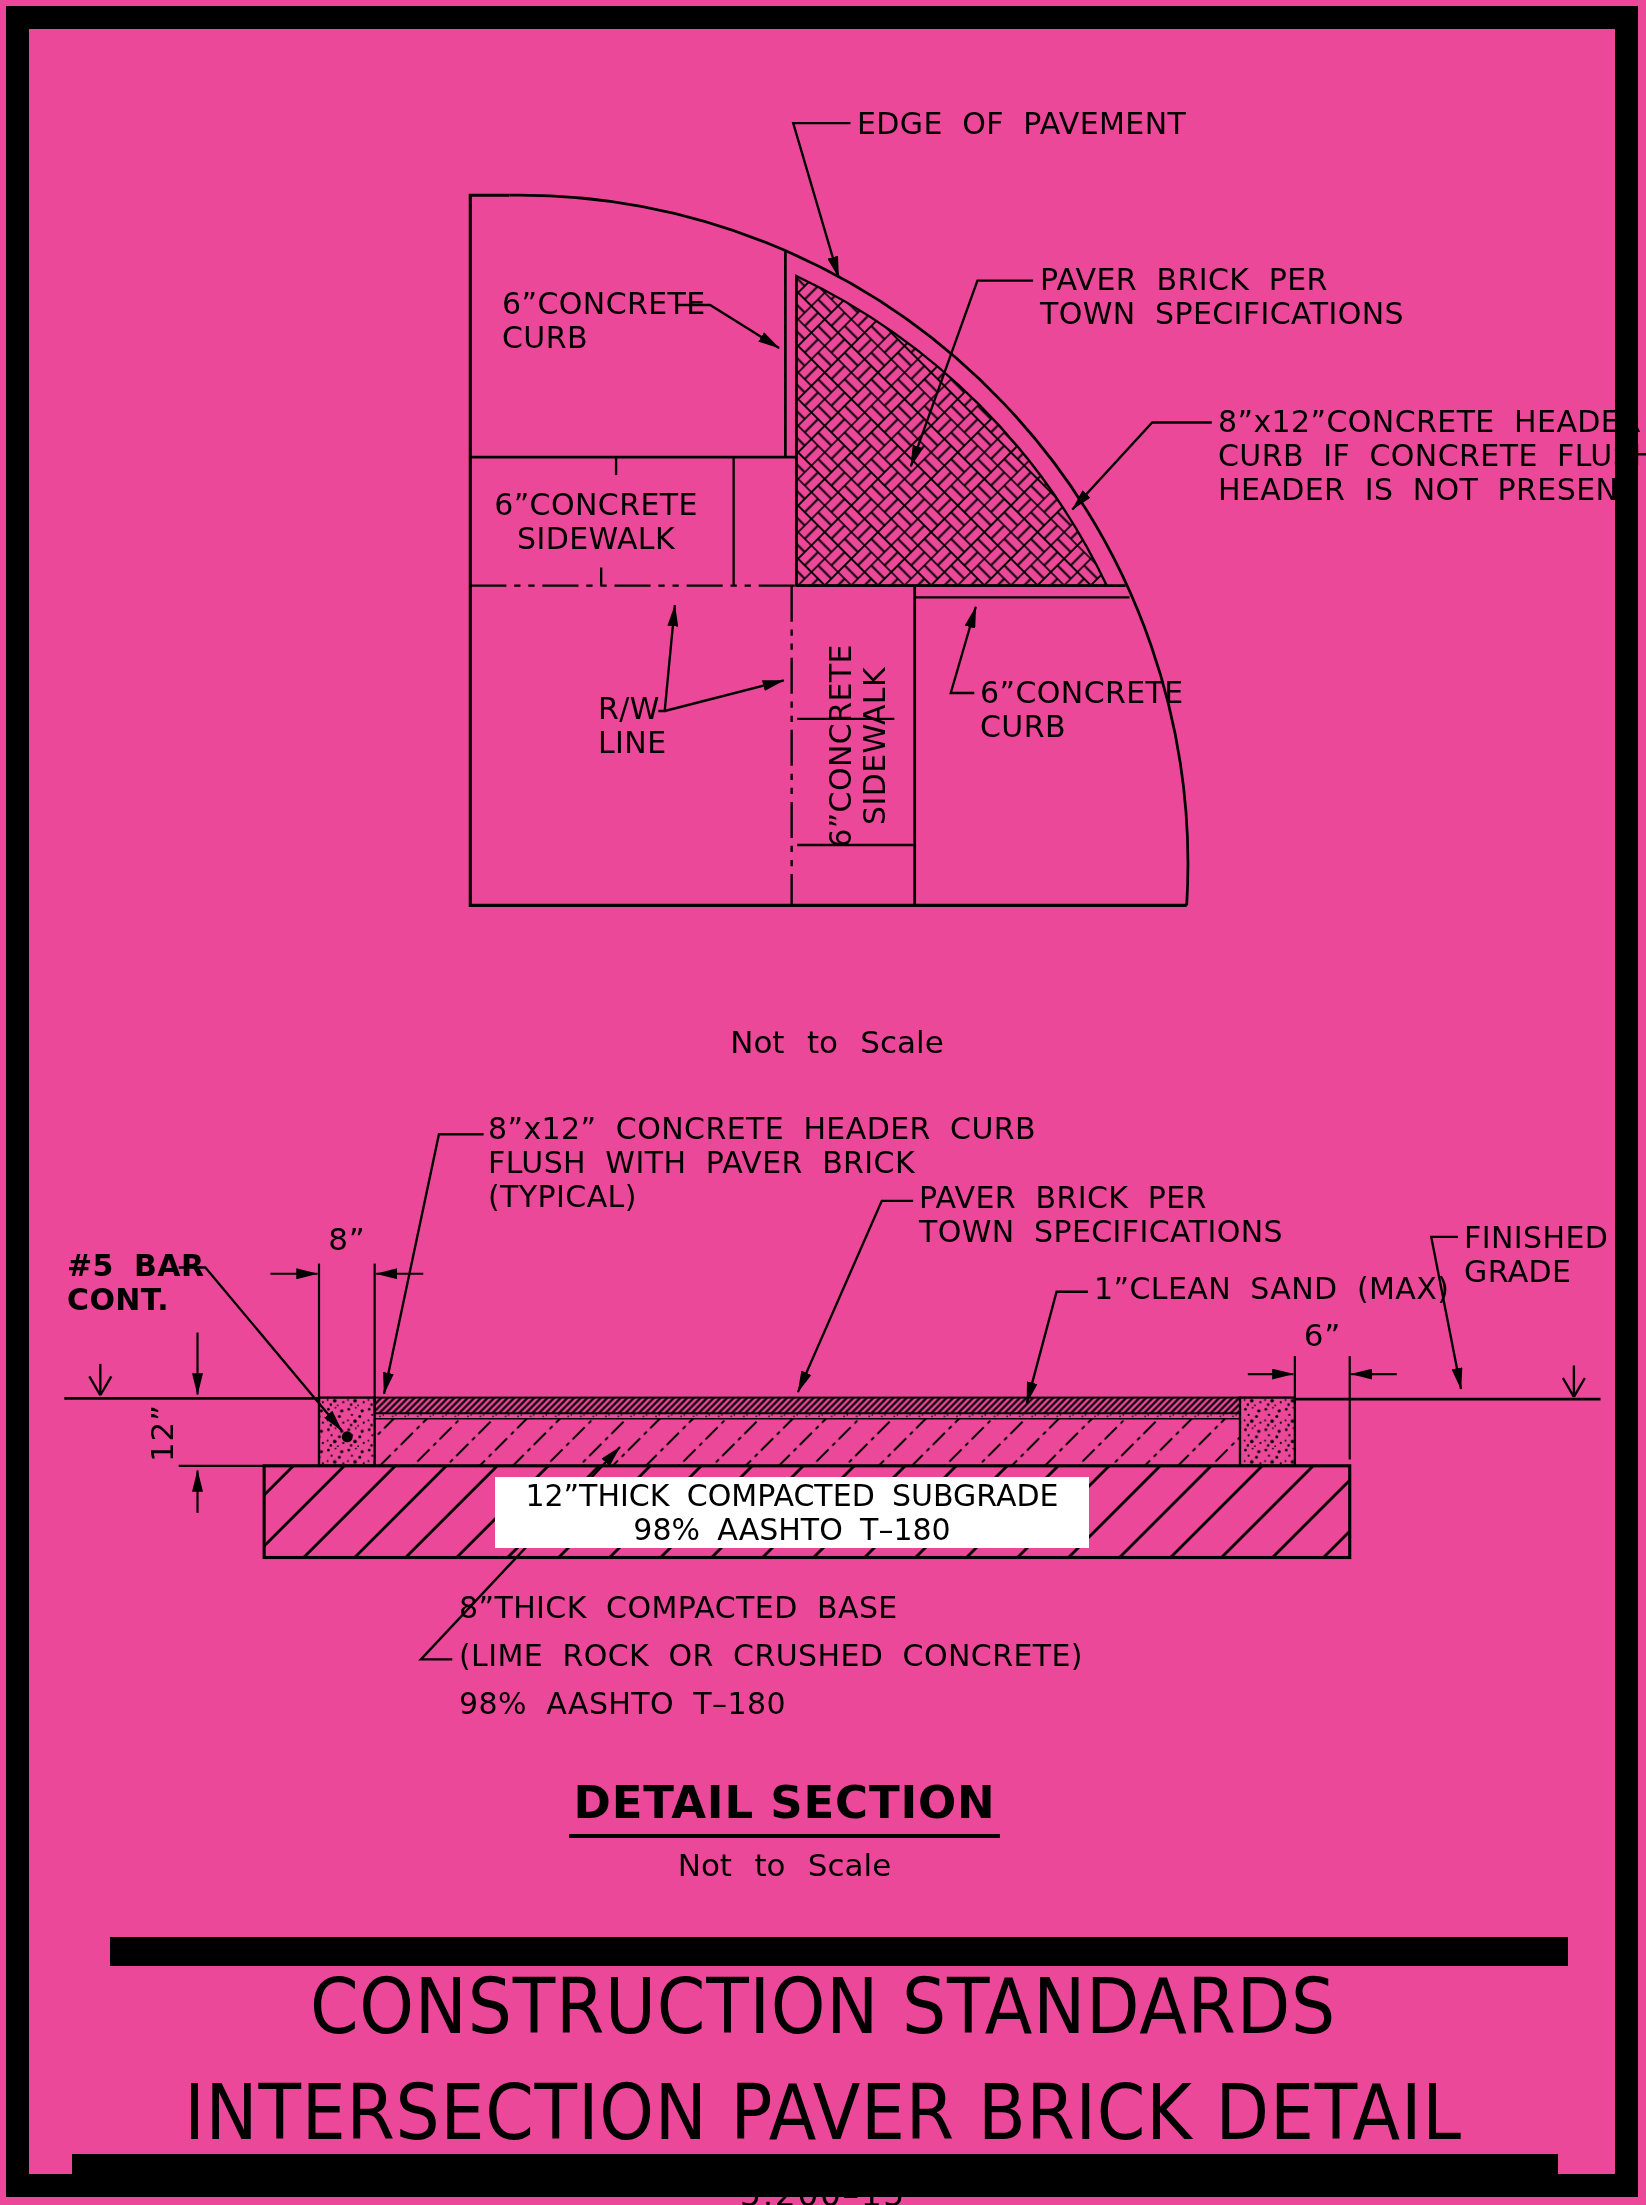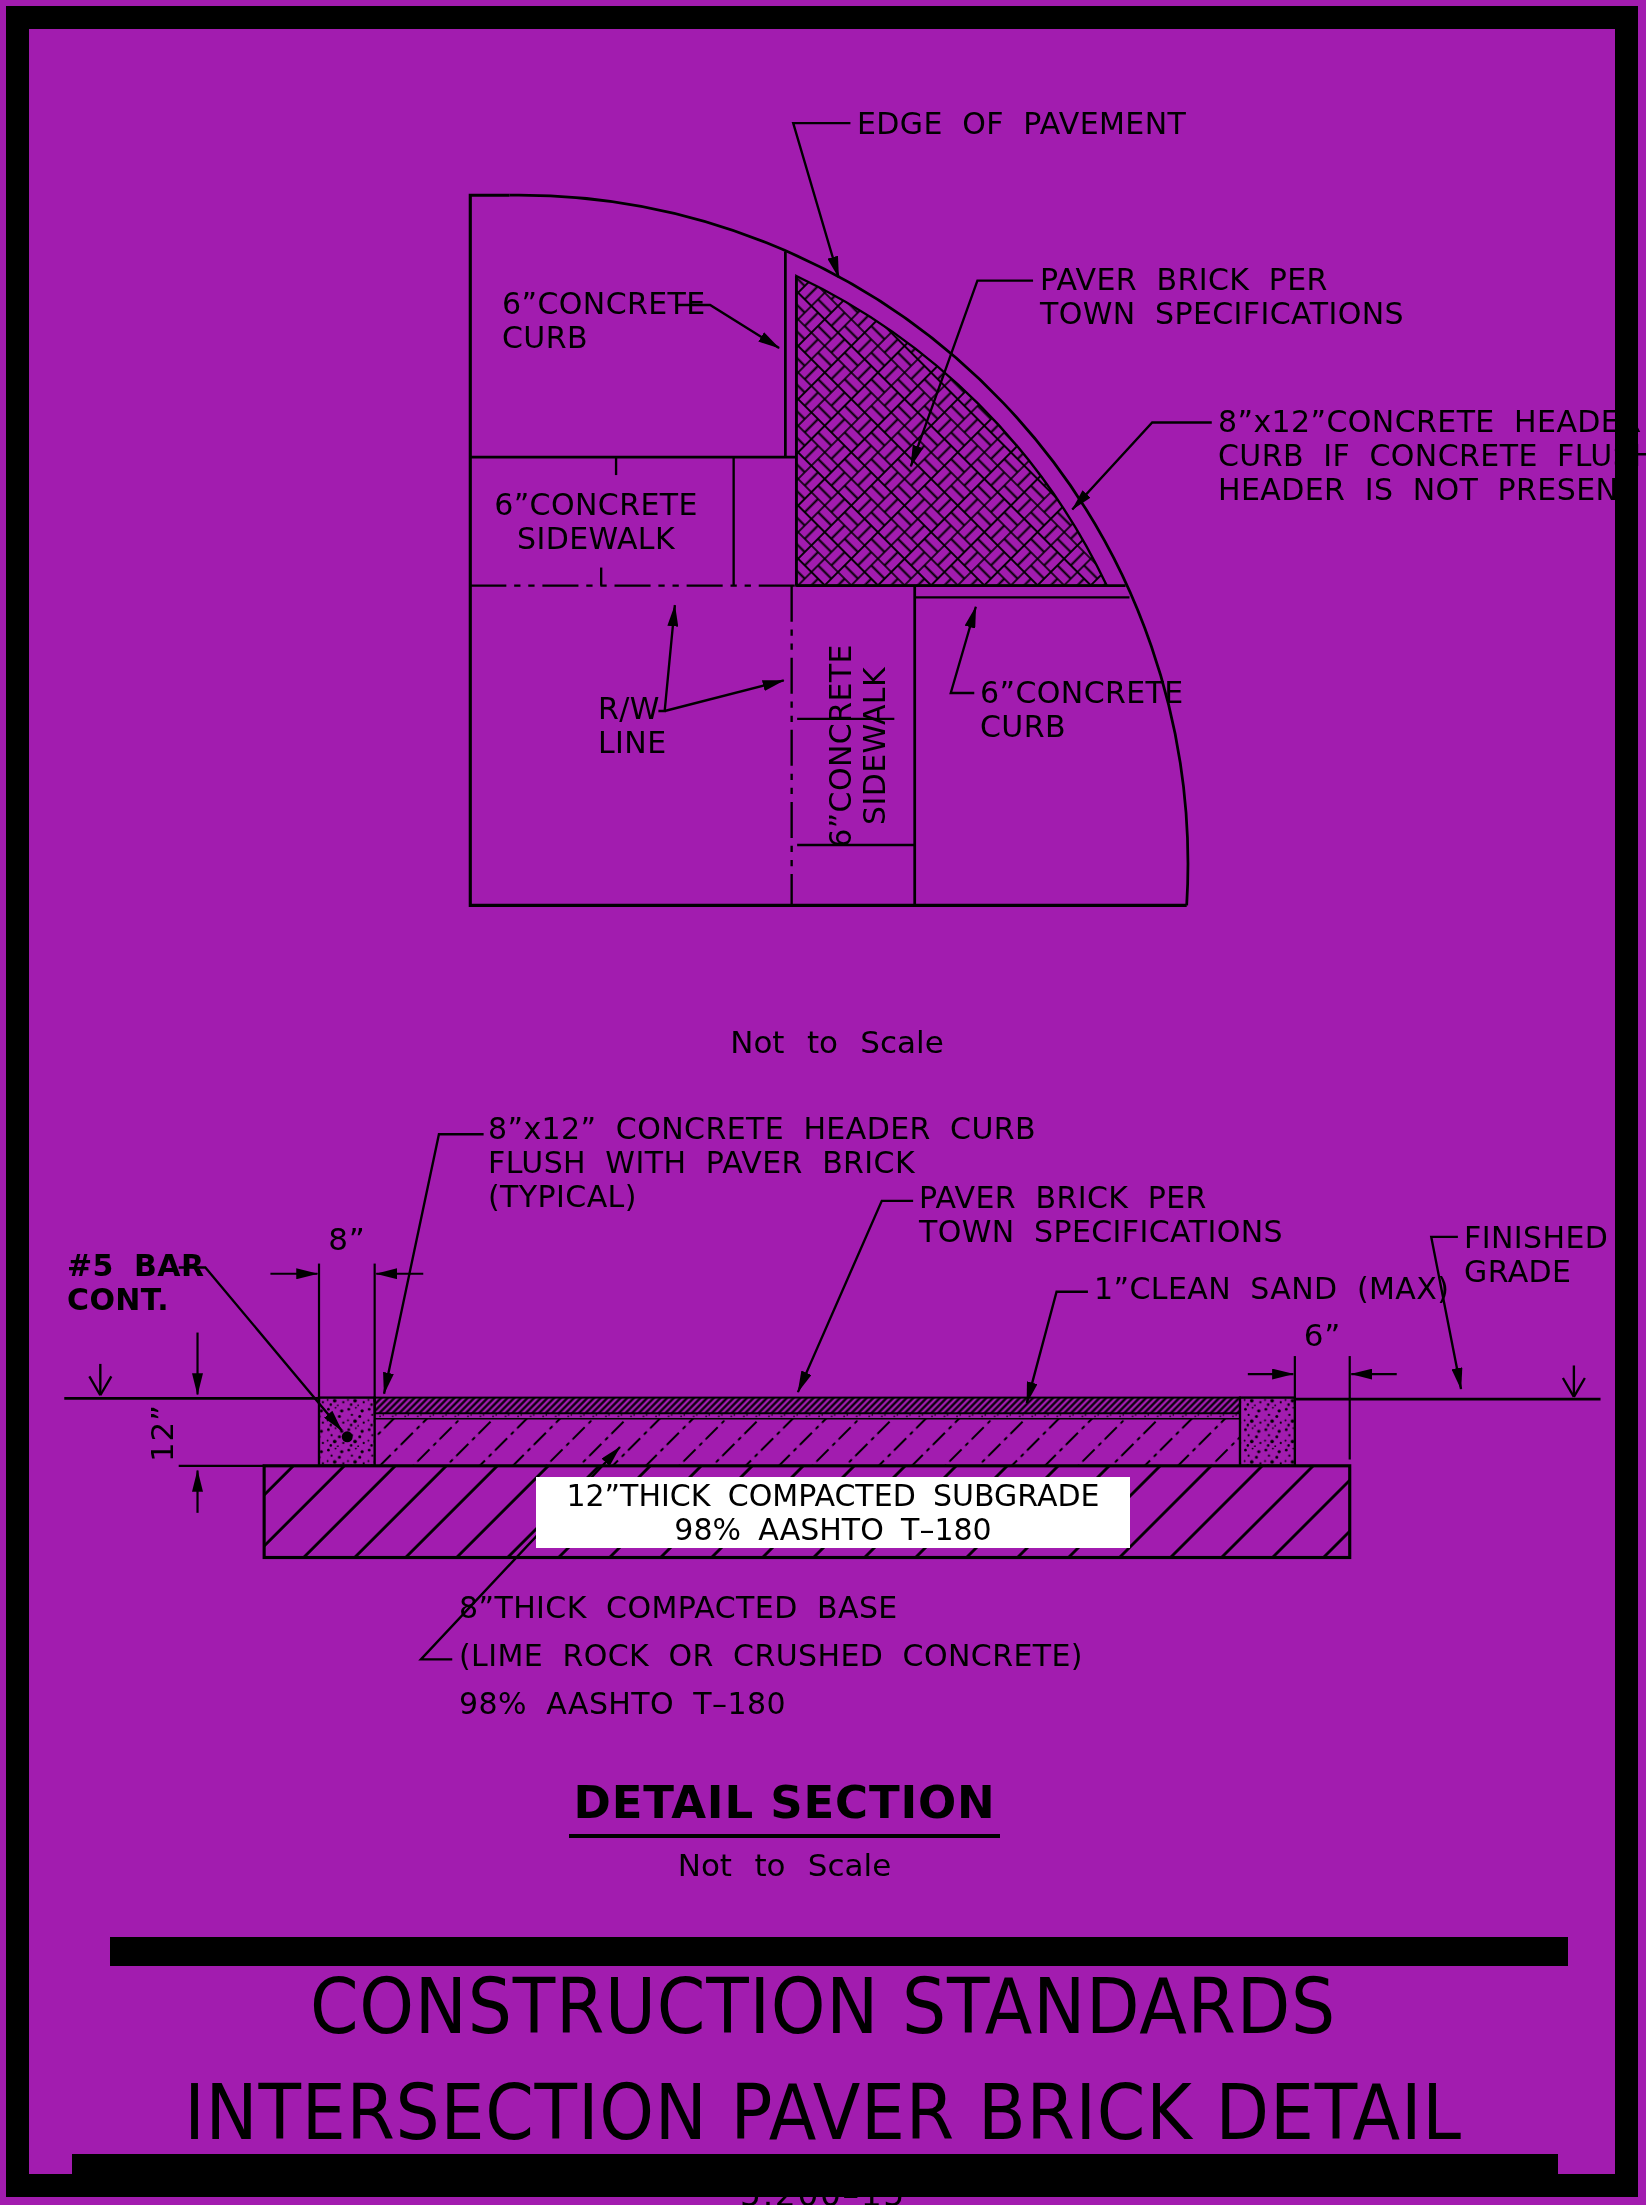--- a/index.html
+++ b/index.html
@@ -1,16 +1,16 @@
 <!DOCTYPE html>
 <html style="font-size:12.5px"><head>
 <meta charset="utf-8">
 <style>
   html,body{margin:0;padding:0;background:#fff;}
-  #page{position:relative;width:1646px;height:2205px;background:#a21caf;overflow:hidden;
+  #page{position:relative;width:1646px;height:2205px;background:#ec4899;overflow:hidden;
         font-family:"DejaVu Sans",sans-serif;color:#000;}
   #frame{position:absolute;left:6.3px;top:6.3px;right:7.8px;bottom:7.8px;border:23px solid #000;}
   svg{position:absolute;left:0;top:0;}
   .lbl{position:absolute;font-size:30px;line-height:34px;white-space:pre;
        letter-spacing:0.4px;word-spacing:9.4px;}
   .dim{position:absolute;font-size:31px;white-space:pre;letter-spacing:0.8px;text-align:center;}
   .rot{transform:translate(-50%,-50%) rotate(-90deg);}
   .ctr{text-align:center;}
   .view-title{position:absolute;font-size:45px;font-weight:bold;letter-spacing:0.8px;text-align:center;}
   .view-title .u{display:inline-block;border-bottom:4.7px solid #000;padding:0 4.7px 4.7px 4.7px;}
@@ -186,21 +186,21 @@
   <div class="lbl" style="left:67px;top:1249px;font-weight:bold;">#5 BAR
 CONT.</div>
   <div class="dim" style="left:319px;top:1221px;width:56px;">8”</div>
   <div class="lbl" style="left:919px;top:1181px;">PAVER BRICK PER
 TOWN SPECIFICATIONS</div>
   <div class="lbl" style="left:1094px;top:1272px;">1”CLEAN SAND (MAX)</div>
   <div class="dim" style="left:1295px;top:1317px;width:55px;">6”</div>
   <div class="lbl" style="left:1464px;top:1221px;">FINISHED
 GRADE</div>
   <div class="dim rot" style="left:162px;top:1433px;">12”</div>
-  <div class="subnote" style="left:536px;top:1477px;width:572px;">12”THICK COMPACTED SUBGRADE
+  <div class="subnote" style="left:495px;top:1477px;width:572px;">12”THICK COMPACTED SUBGRADE
 98% AASHTO T–180</div>
   <div class="lbl" style="left:459px;top:1584px;line-height:48px;">8”THICK COMPACTED BASE
 (LIME ROCK OR CRUSHED CONCRETE)
 98% AASHTO T–180</div>
 
   <div class="view-title" style="left:510px;top:1776px;width:549px;">
     <span class="u">DETAIL SECTION</span>
   </div>
   <div class="scale" style="left:510px;top:1847px;width:549px;">Not to Scale</div>
 

